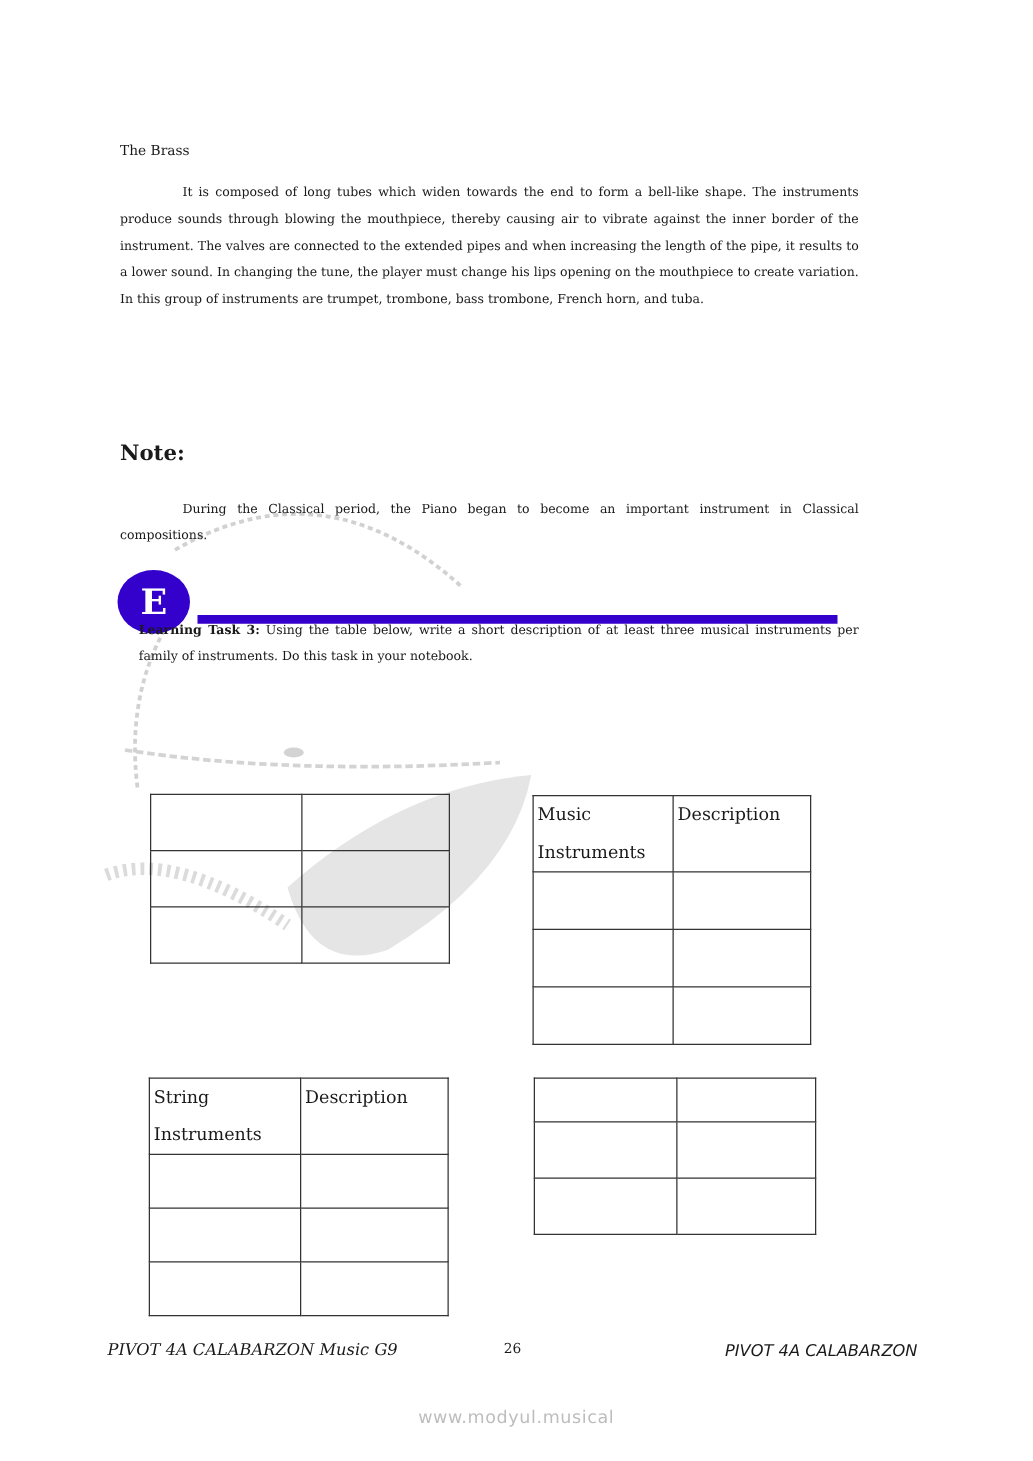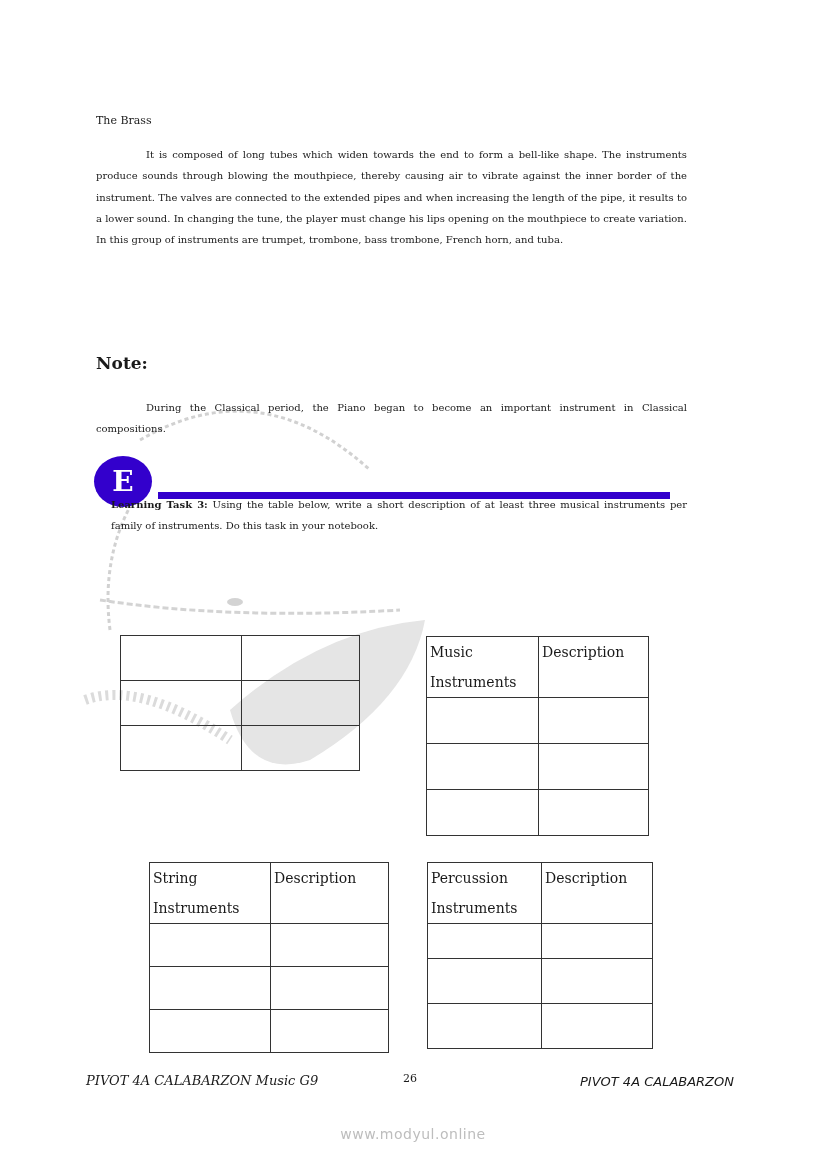--- a/index.html
+++ b/index.html
@@ -32,21 +32,21 @@
     #woodwind-table { left: 120px; top: 635px; width: 240px; }
     #woodwind-table td.c1 { width: 114px; }
     #woodwind-table tr.h td { height: 54px; }
     #woodwind-table tr.r td { height: 40px; }
 
     #brass-table { left: 426px; top: 636px; width: 223px; }
     #brass-table td.c1 { width: 105px; }
     #brass-table tr.h td { height: 54px; }
     #brass-table tr.r td { height: 41px; }
 
-    #string-table { left: 119px; top: 862px; width: 240px; margin-left: 30px; }
+    #string-table { left: 119px; top: 862px; width: 240px; }
     #string-table td.c1 { width: 114px; }
     #string-table tr.h td { height: 54px; }
     #string-table tr.r td { height: 38px; }
 
     #percussion-table { left: 427px; top: 862px; width: 226px; }
     #percussion-table td.c1 { width: 107px; }
     #percussion-table tr.h td { height: 54px; }
     #percussion-table tr.r.r1 td { height: 30px; }
     #percussion-table tr.r td { height: 40px; }
 
@@ -136,35 +136,31 @@
       </tr>
   <tr class="r">
         <td class="c1"></td>
         <td></td>
       </tr>
 </tbody>
   </table>
 
 <table class="grid" id="percussion-table">
   <tbody>
-      <tr class="h">
-    <td class="c1 hdr"><span>Percussion</span><br><span>Instruments</span></td>
-    <td class="hdr">Description</td>
-  </tr>
   <tr class="r r1">
         <td class="c1"></td>
         <td></td>
       </tr>
   <tr class="r">
         <td class="c1"></td>
         <td></td>
       </tr>
   <tr class="r">
         <td class="c1"></td>
         <td></td>
       </tr>
 </tbody>
   </table>
 
 <div class="abs footer-left">PIVOT 4A CALABARZON Music G9</div>
 <div class="abs footer-center">26</div>
 <div class="abs footer-right">PIVOT 4A CALABARZON</div>
-<div class="abs site">www.modyul.online</div>
+<div class="abs site">www.modyul.musical</div>
 
 </body></html>

